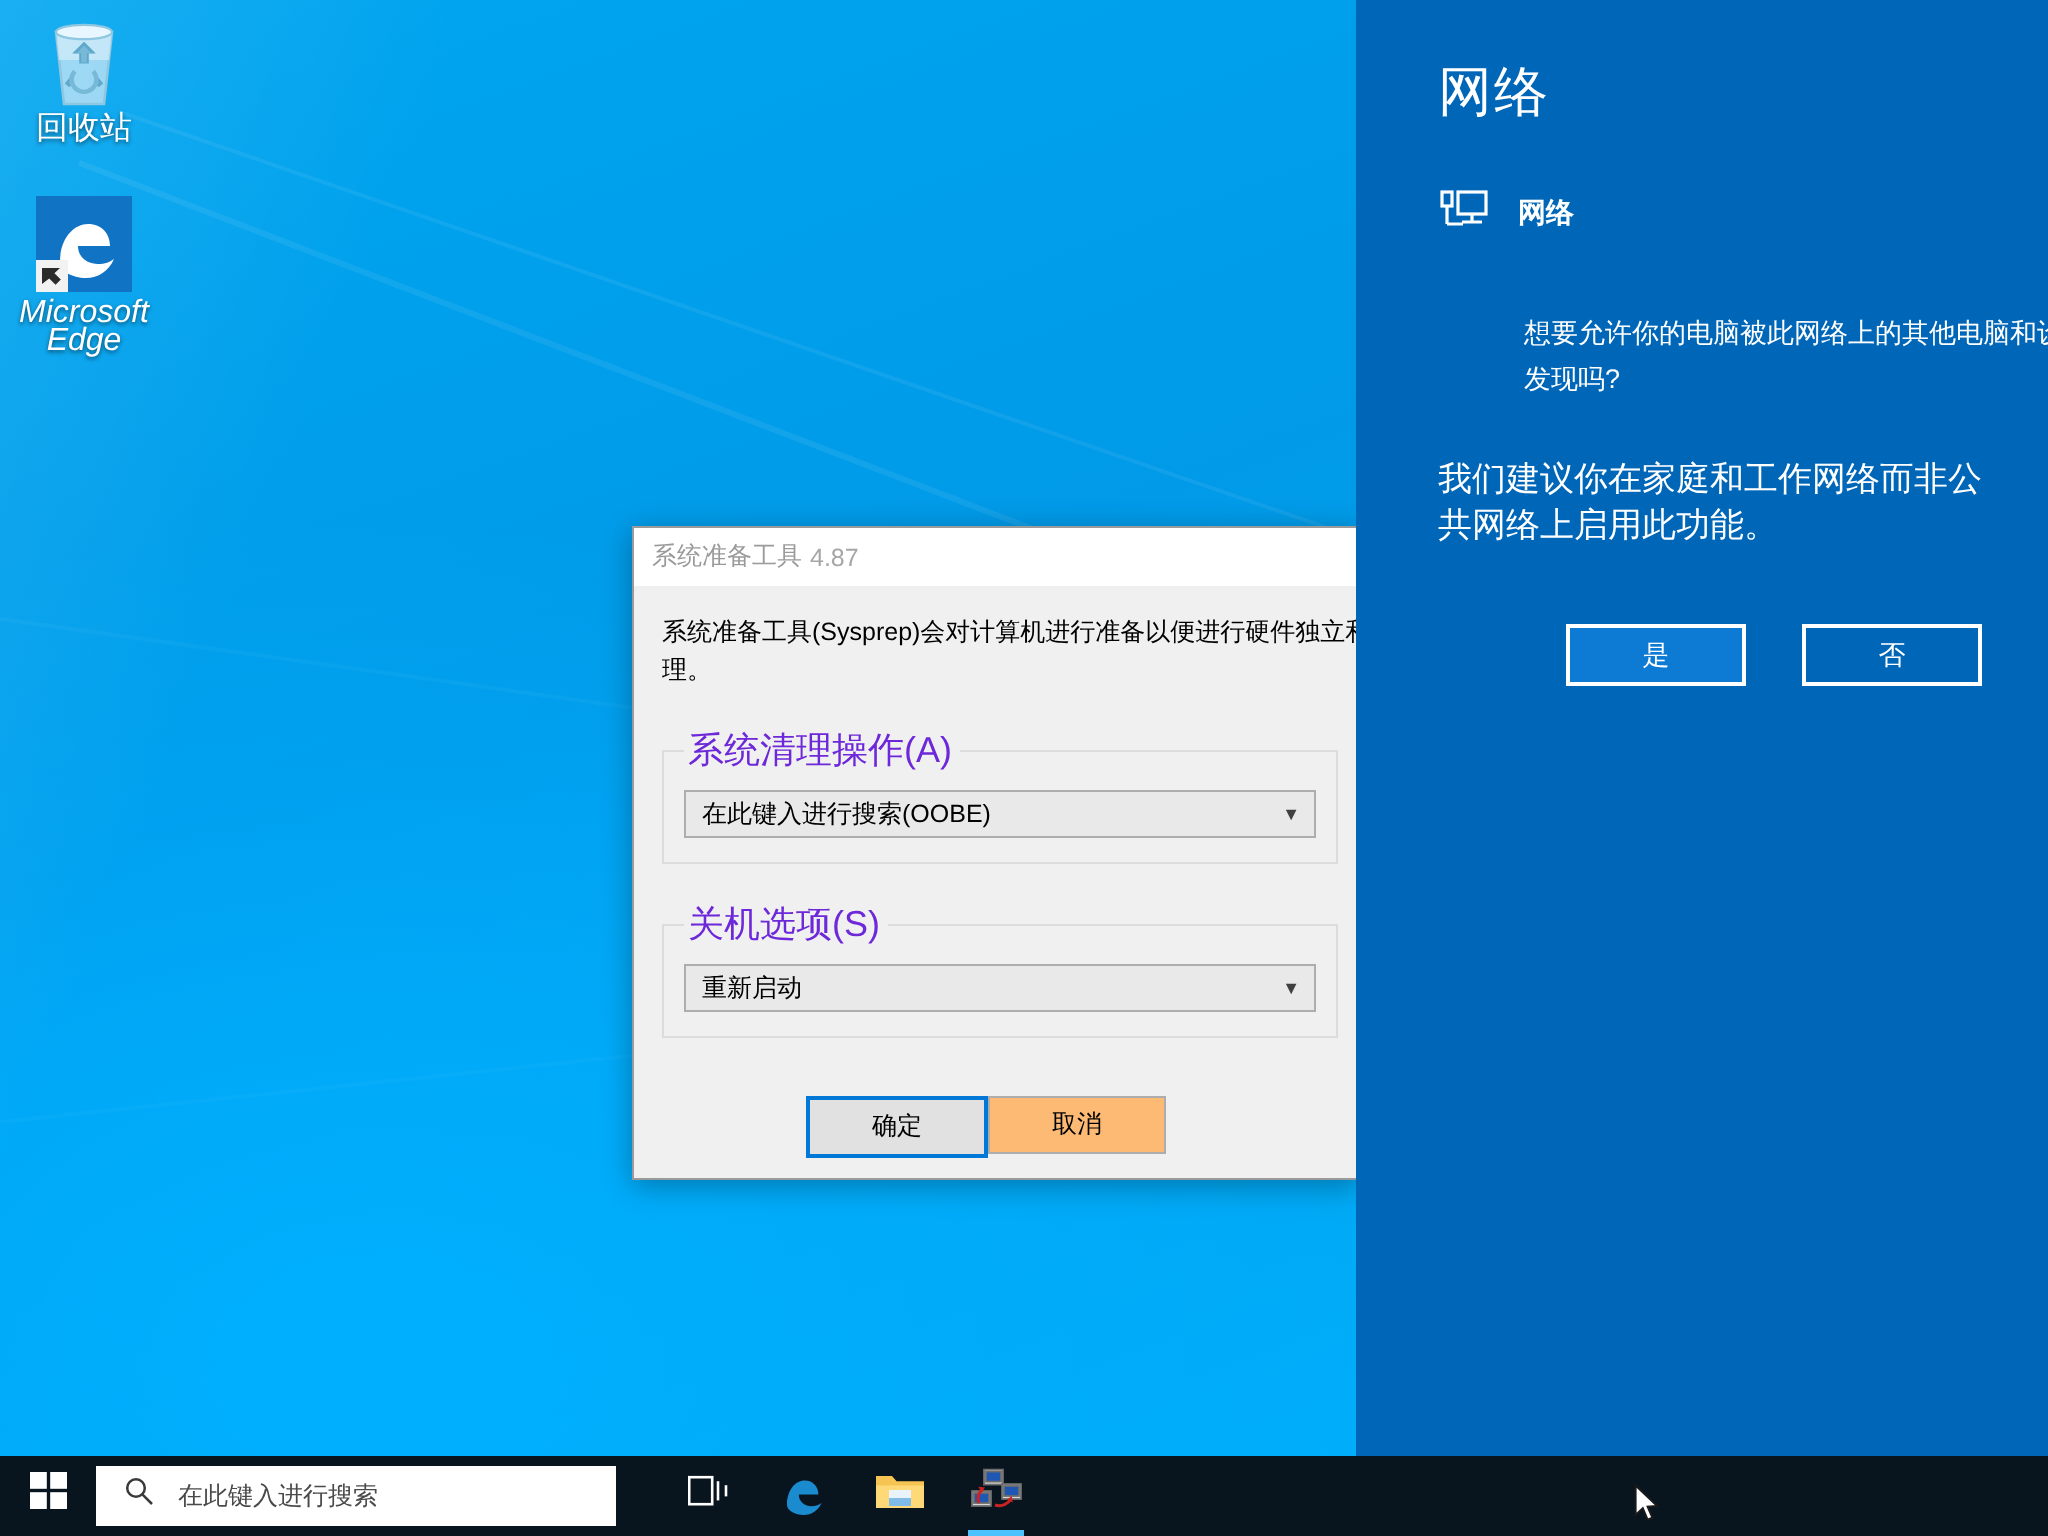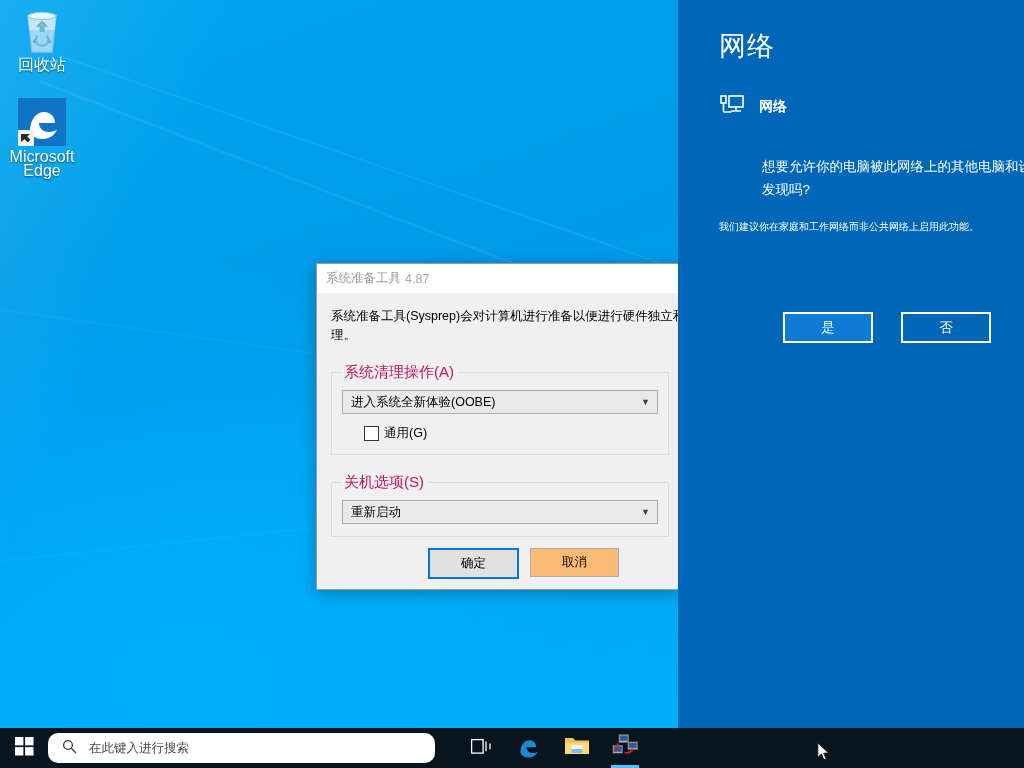--- a/index.html
+++ b/index.html
@@ -38,63 +38,63 @@
     height:29px;background:#ffffff;border-bottom:1px solid #f0f0f0;
     display:flex;align-items:center;padding-left:9px;
     font-size:12.5px;color:#9a9a9a;
   }
   #sysprep .titlebar .ver{margin-left:4px;color:#a6a6a6;}
   #sysprep .body{padding:13px 14px 0 14px;}
   #sysprep .desc{font-size:12.5px;color:#000;line-height:19px;white-space:nowrap;}
   fieldset.grp{
     border:1px solid #dcdcdc;border-radius:0;margin:18px 0 0 0;padding:6px 10px 12px 10px;
   }
-  fieldset.grp legend{font-size:15px;color:#be185d;padding:0 4px 0 2px;}
+  fieldset.grp legend{font-size:18px;color:#6d28d9;padding:0 4px 0 2px;}
   .combo{
     height:24px;background:#e9e9e9;border:1px solid #adadad;
     display:flex;align-items:center;justify-content:space-between;
     padding:0 7px 0 8px;font-size:12.5px;color:#000;margin-top:2px;
     width:316px;box-sizing:border-box;
   }
   .chev{font-size:9px;color:#404040;line-height:1;}
   .chk-row{display:flex;align-items:center;margin:11px 0 0 22px;font-size:12.5px;color:#000;}
   .chkbox{width:13px;height:13px;border:1px solid #333;background:#fff;margin-right:5px;}
-  .btnrow{position:absolute;left:0;top:284px;width:100%;display:flex;gap:11px;padding-left:111px;box-sizing:border-box;}
+  .btnrow{position:absolute;left:0;top:284px;width:100%;display:flex;padding-left:86px;box-sizing:border-box;}
   .dlgbtn{
     width:87px;height:27px;background:#fdba74;border:1px solid #adadad;
     font-size:12.5px;color:#000;display:flex;align-items:center;justify-content:center;
   }
   .dlgbtn.primary{border:2px solid #0078d7;background:#e1e1e1;}
 
   
   #netpanel{
     position:absolute;right:0;top:0;width:346px;height:736px;
     background:#0067b8;color:#fff;
   }
   #netpanel .np-title{position:absolute;left:41px;top:28px;font-size:27px;font-weight:400;letter-spacing:1px;}
   #netpanel .np-sub{position:absolute;left:41px;top:94px;display:flex;align-items:center;gap:14px;font-size:14px;font-weight:bold;}
   #netpanel .np-p1{position:absolute;left:41px;top:155px;width:288px;font-size:13.5px;line-height:23px;margin-left:43px;}
-  #netpanel .np-p2{position:absolute;left:41px;top:215px;width:288px;font-size:10px;line-height:23px;}
+  #netpanel .np-p2{position:absolute;left:41px;top:228px;width:288px;font-size:17px;line-height:23px;}
   .np-btns{position:absolute;left:105px;top:312px;display:flex;gap:28px;}
   .npbtn{
     width:90px;height:31px;border:1px solid #fff;background:transparent;color:#fff;
     font-size:13.5px;display:flex;align-items:center;justify-content:center;box-sizing:border-box;
   }
   .npbtn.yes{background:#0d7ad4;border:2px solid #fff;}
   .npbtn.no{border:2px solid #fff;}
 
   
   #taskbar{
     position:absolute;left:0;bottom:0;width:1024px;height:40px;background:#08151f;
     display:flex;align-items:center;
   }
   #startbtn{width:48px;height:40px;display:flex;align-items:center;justify-content:center;}
   #searchbox{
-    width:387px;height:30px;background:#ffffff;display:flex;align-items:center;
-    padding-left:14px;box-sizing:border-box;gap:12px;border-radius:10px;
+    width:260px;height:30px;background:#ffffff;display:flex;align-items:center;
+    padding-left:14px;box-sizing:border-box;gap:12px;
   }
   #searchbox .sph{font-size:12.5px;color:#4a4a4a;}
   .tbicon{width:48px;height:40px;display:flex;align-items:center;justify-content:center;position:relative;}
   .tbicon .active-bar{position:absolute;bottom:0;left:10px;width:28px;height:3px;background:#4cc2ff;}
   #cursor{position:absolute;left:817px;top:742px;}
 </style>
 </head>
 <body>
 
 <div id="desktop">
@@ -111,21 +111,21 @@
       <path d="M8 8 L36 8 L34.5 22 L9.5 22 Z" fill="#d9f0fb" fill-opacity="0.65"></path>
       <ellipse cx="22" cy="8" rx="14" ry="3.6" fill="#e8f7ff" stroke="#8fc6e0" stroke-width="1.1"></ellipse>
       <path d="M22 14 l4 4 h-2.4 v5 h-3.2 v-5 H18 z M16.5 30 l-3 3.6 1.7 1.4 M27.5 30 l3 3.6 -1.7 1.4" fill="none" stroke="#5fa8cc" stroke-width="1.6"></path>
       <path d="M22 15 l3.5 3.6 h-2.1 v4.6 h-2.8 v-4.6 h-2.1 z" fill="#78b9d8"></path>
       <path d="M17.4 27.6 a6.2 6.2 0 1 0 9.2 0" fill="none" stroke="#78b9d8" stroke-width="2.2"></path>
     </svg>
   </div>
   <div>回收站</div>
 </div>
 
-<div class="desk-icon" style="left:4px;top:98px;">
+<div class="desk-icon" style="left:4px;top:98px;font-style:italic;">
   <div class="glyph">
     <svg width="48" height="48" viewBox="0 0 48 48">
       <rect x="0" y="0" width="48" height="48" fill="#1173c4"></rect>
       <path d="M12 33 c0-12 7-19 14-19 7 0 11 5 11 11 H21 c0 6 5 9 10 9 3.5 0 6-1 8-2.5 -2.5 6-8 9.5-14 9.5 -7 0-13-3.5-13-8z" fill="#ffffff"></path>
       <rect x="0" y="32" width="16" height="16" fill="#f2f2f2"></rect>
       <path d="M3 44 L3 36 L12 36 L9.2 38.6 L12.4 41.8 L9.8 44.4 L6.6 41.2 Z" fill="#2b2b2b"></path>
     </svg>
   </div>
   <div>Microsoft</div>
   <div>Edge</div>
@@ -136,26 +136,22 @@
     <span>系统准备工具</span>
     <span class="ver">4.87</span>
   </div>
   <div class="body">
     <div class="desc">系统准备工具(Sysprep)会对计算机进行准备以便进行硬件独立和清</div>
     <div class="desc l2">理。</div>
 
     <fieldset class="grp">
       <legend>系统清理操作(A)</legend>
       <div class="combo">
-        <span>进入系统全新体验(OOBE)</span>
+        <span>在此键入进行搜索(OOBE)</span>
         <span class="chev">▼</span>
-      </div>
-      <div class="chk-row">
-        <span class="chkbox"></span>
-        <span>通用(G)</span>
       </div>
     </fieldset>
 
     <fieldset class="grp">
       <legend>关机选项(S)</legend>
       <div class="combo">
         <span>重新启动</span>
         <span class="chev">▼</span>
       </div>
     </fieldset>

